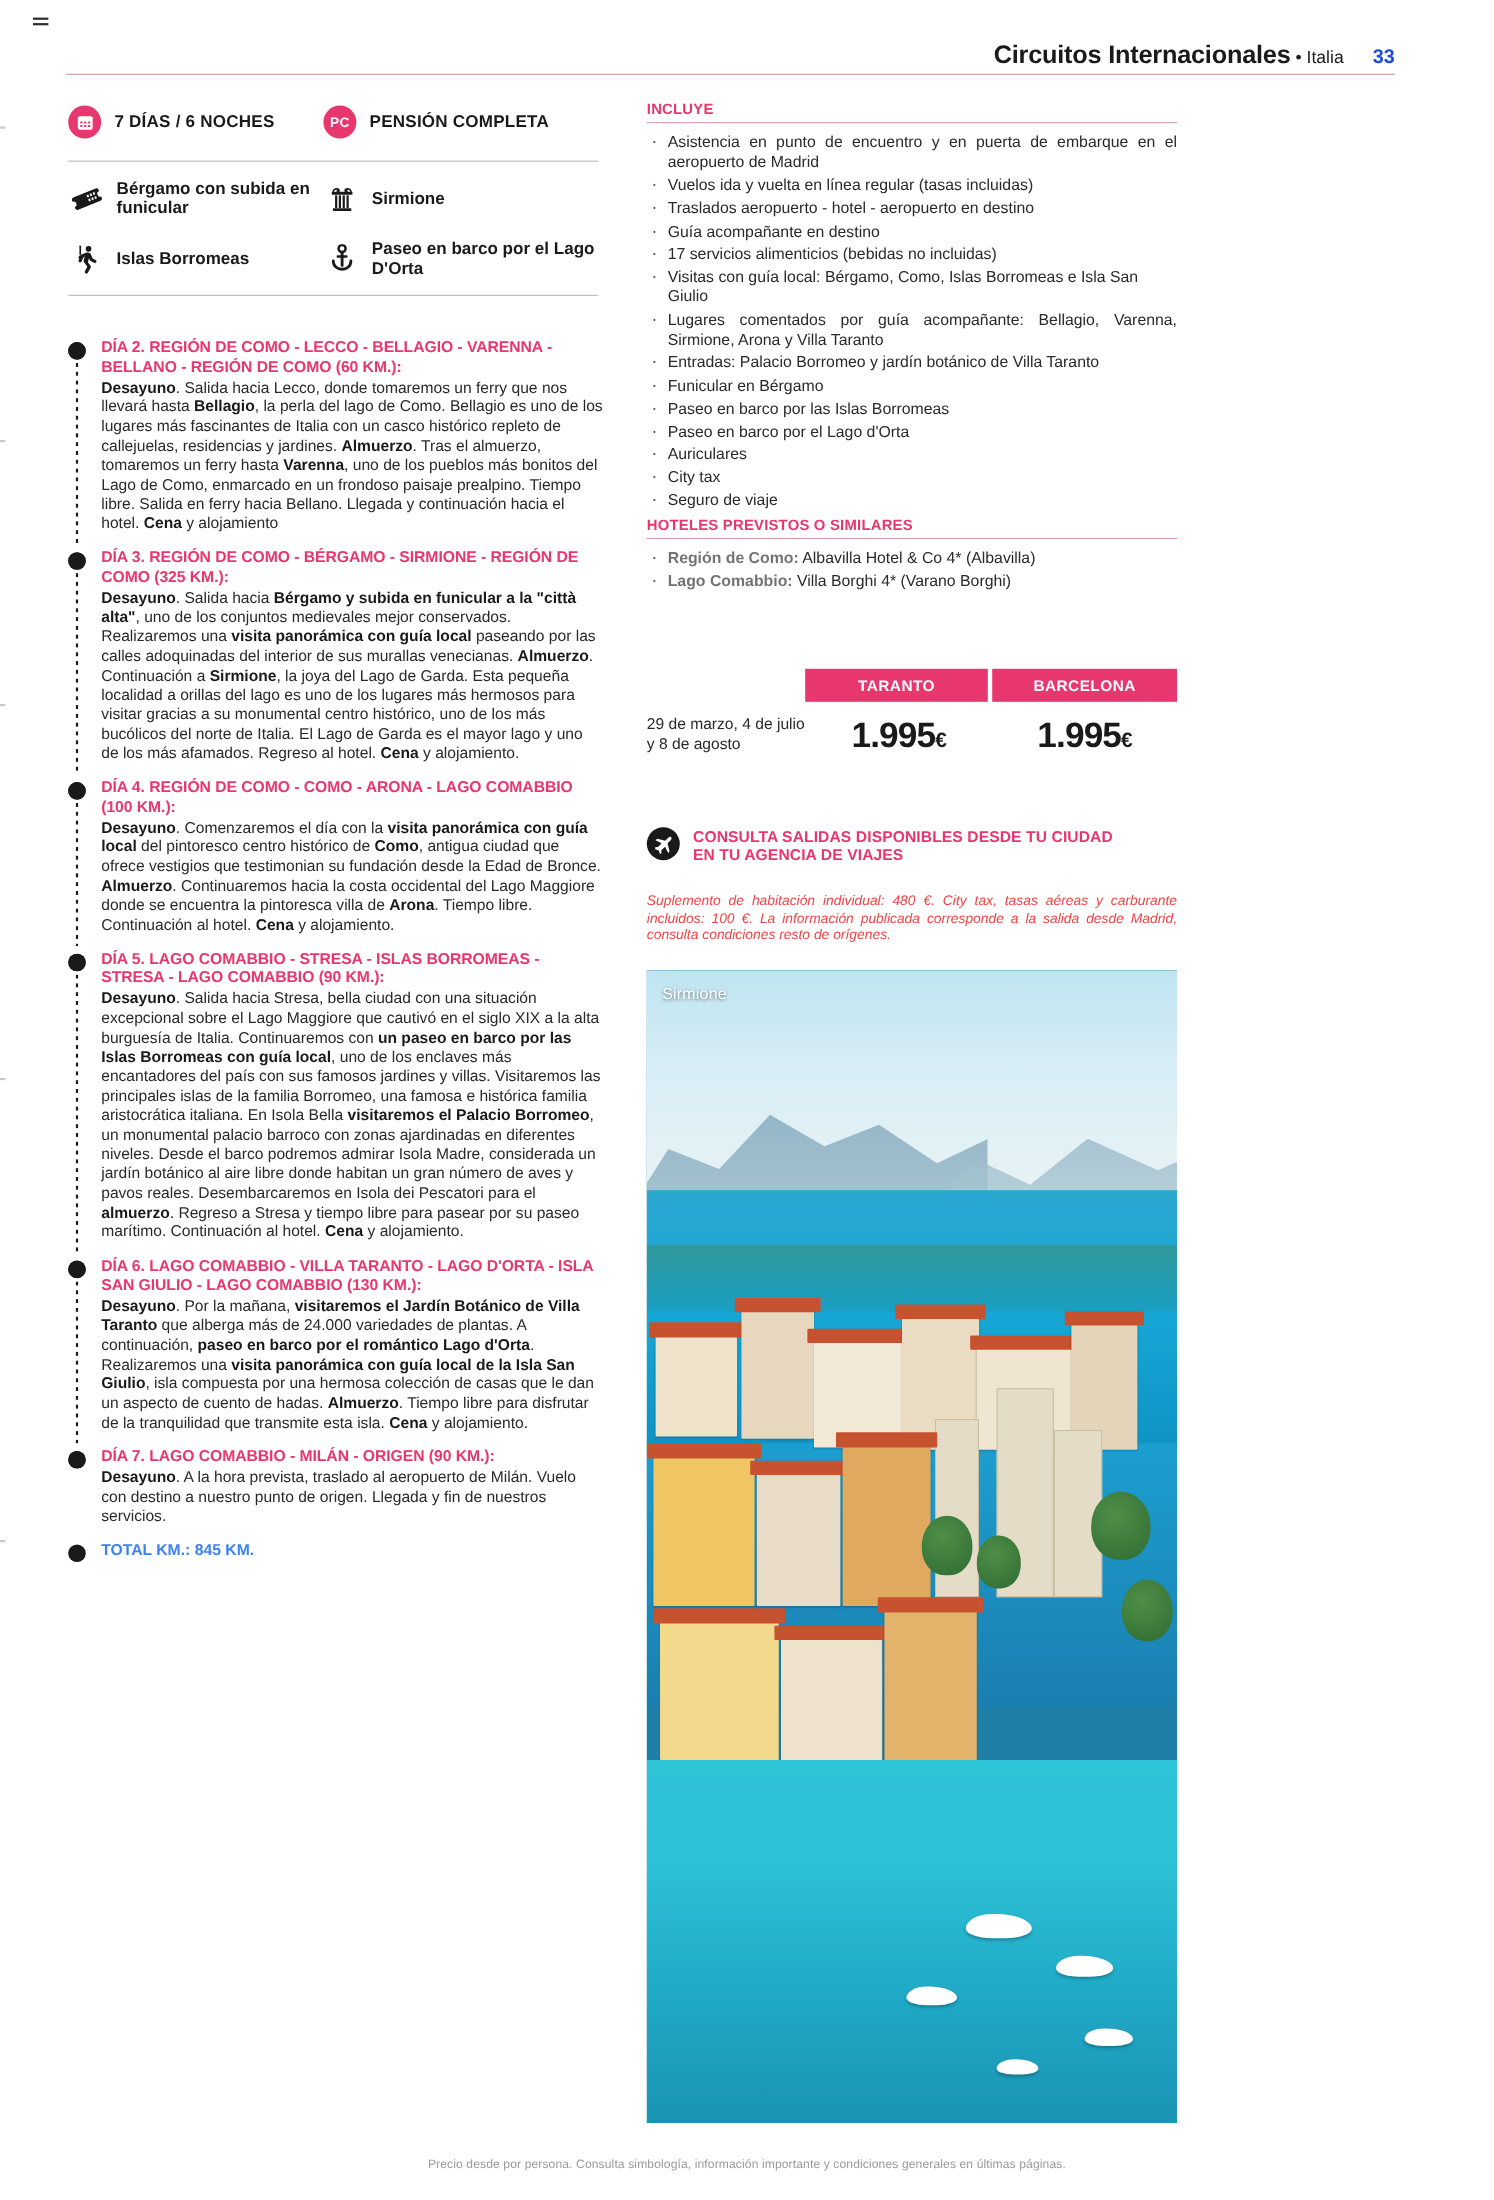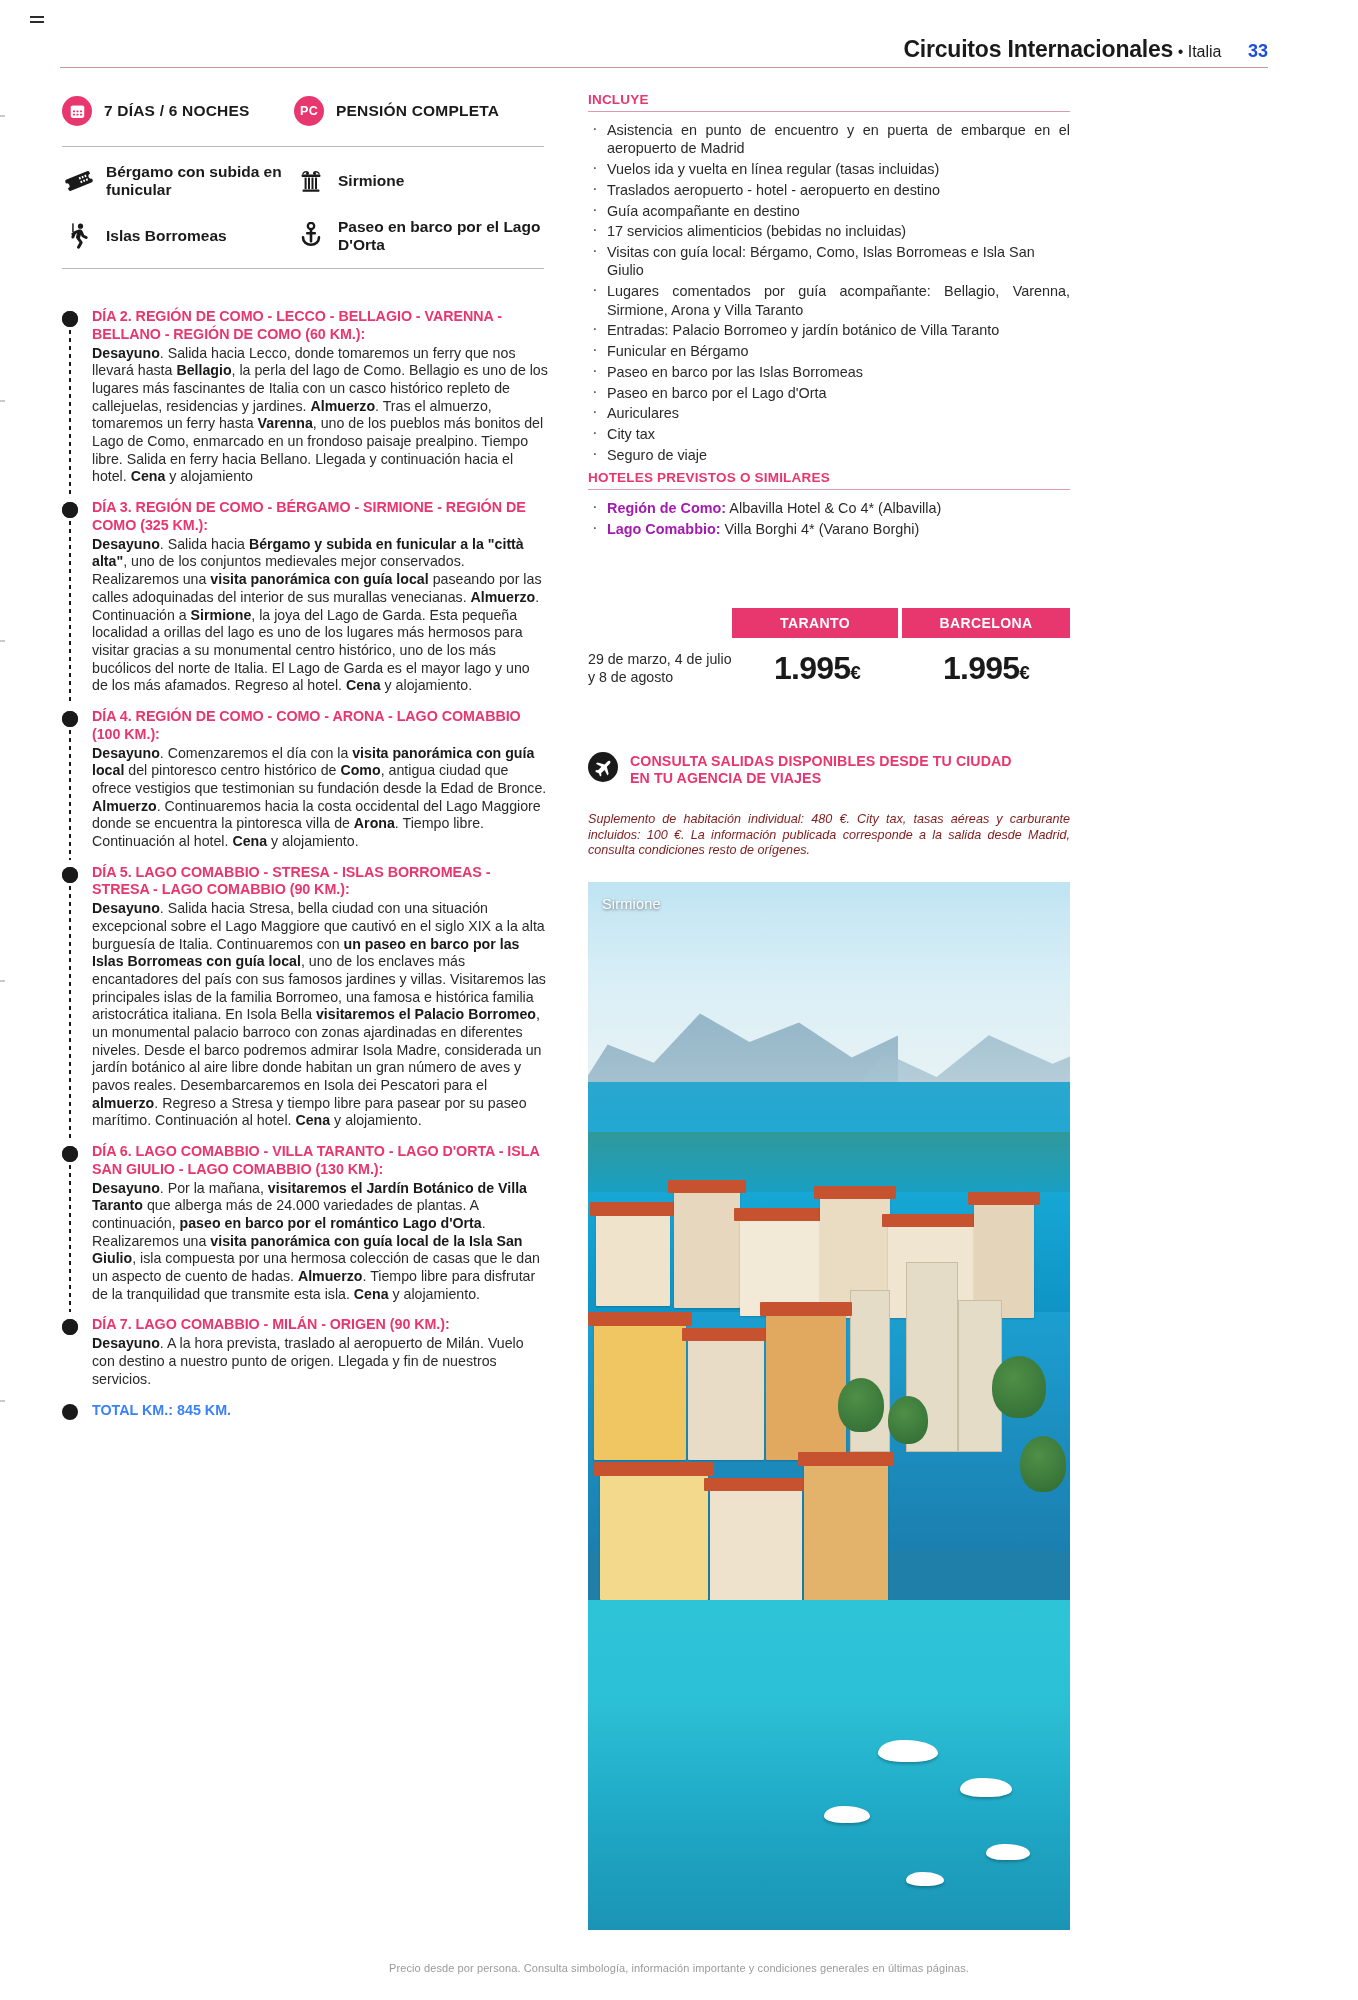--- a/index.html
+++ b/index.html
@@ -123,21 +123,21 @@
   ul.bullets { list-style: none; }
   ul.bullets li {
     position: relative; padding-left: 19px;
     font-size: 14.4px; line-height: 1.27; color: #2a2a2a;
     margin-bottom: 2.5px;
   }
   ul.bullets li::before {
     content: "·"; position: absolute; left: 4px; top: -3px;
     font-size: 17px; color: #555;
   }
-  ul.bullets li b { font-weight: bold; color: #a21caf; }
+  ul.bullets li b { font-weight: bold; color: #737373; }
   li.justify { text-align: justify; }
 
   .hotels-block { margin-top: 6px; }
 
   
   .price-zone { position: absolute; left: 588px; top: 608px; width: 482px; }
   .price-head { display: flex; justify-content: flex-end; }
   .price-head div {
     background: #e8366f; color: #fff; font-weight: bold;
     font-size: 14px; letter-spacing: .4px;
@@ -165,21 +165,21 @@
     display: flex; align-items: center; justify-content: center;
   }
   .consulta-icon svg { display: block; fill: #fff; }
   .consulta-text {
     color: #e8366f; font-weight: bold; font-size: 14.2px; line-height: 1.22;
     letter-spacing: .1px; padding-top: 1px;
   }
   .disclaimer {
     position: absolute; left: 588px; top: 812px; width: 482px;
     font-style: italic; font-size: 12.6px; line-height: 1.25;
-    color: #7f1d1d; text-align: justify;
+    color: #ef4444; text-align: justify;
   }
 
   
   .photo {
     position: absolute; left: 588px; top: 882px; width: 482px; height: 1048px;
     overflow: hidden; background: #1f7fa8;
   }
   .photo-caption {
     position: absolute; left: 14px; top: 14px; z-index: 40;
     color: #fff; font-size: 14.5px; letter-spacing: .2px;

